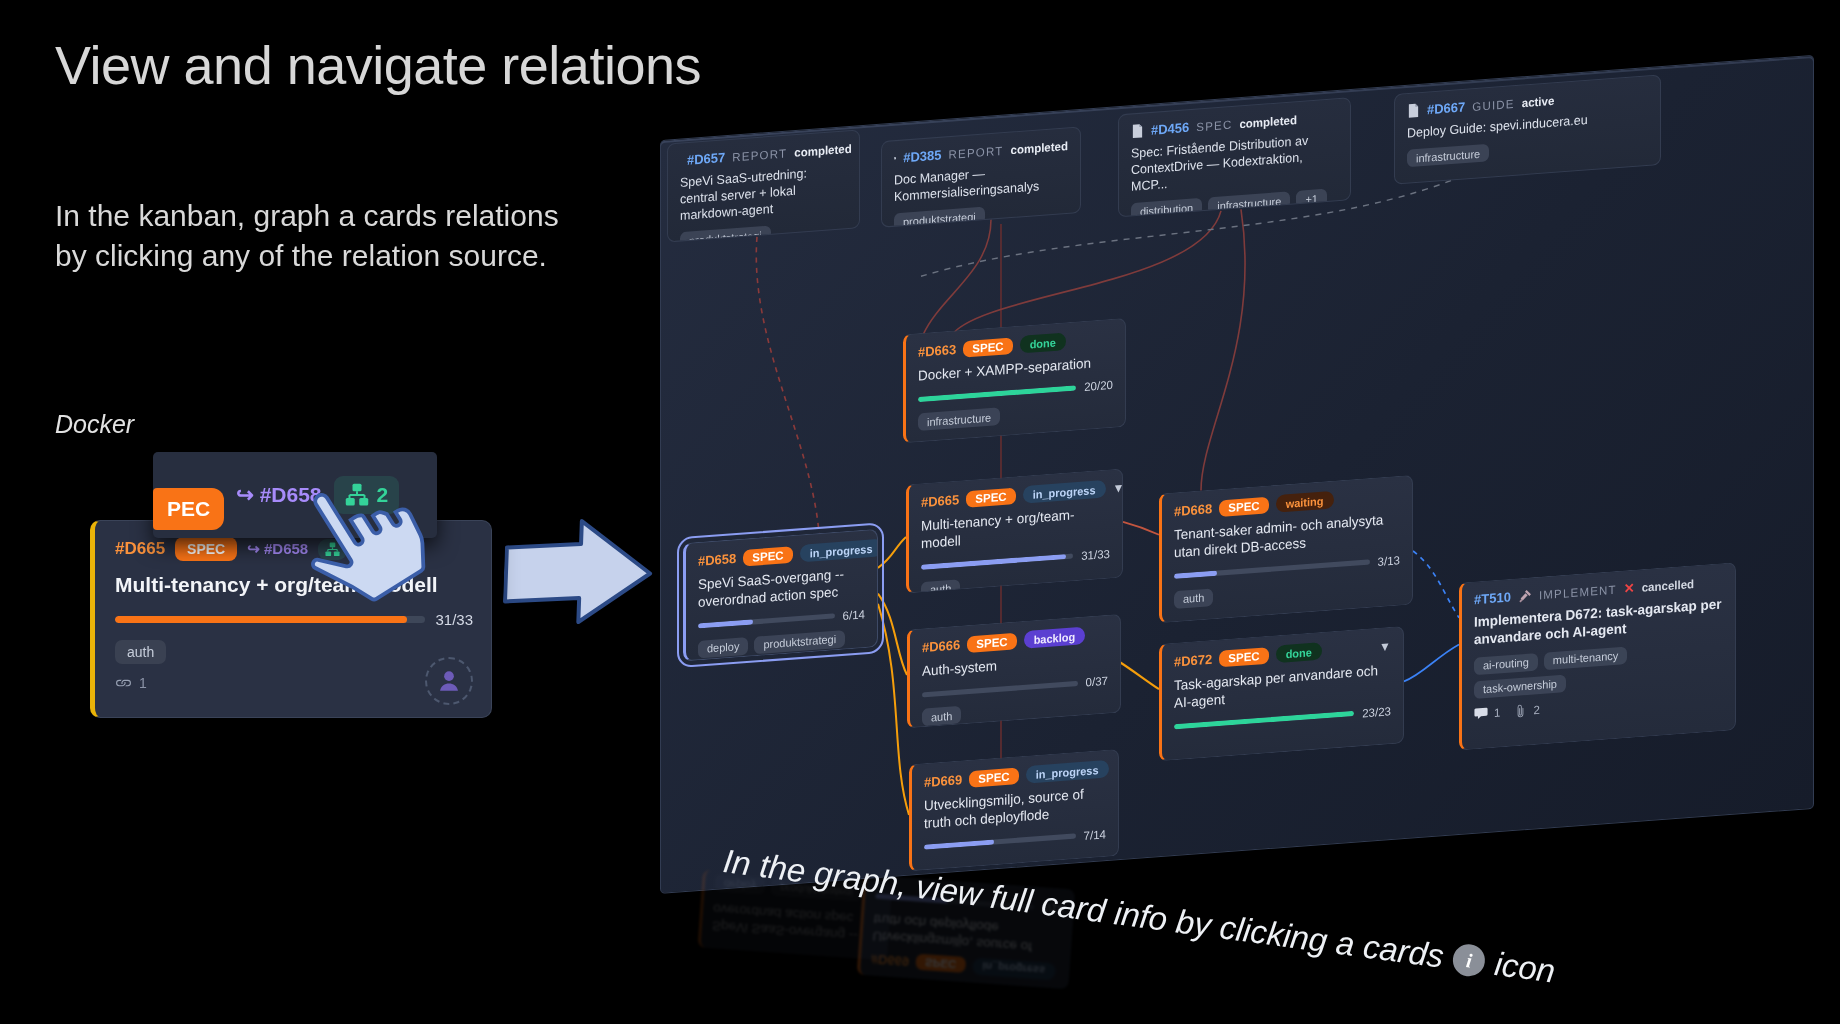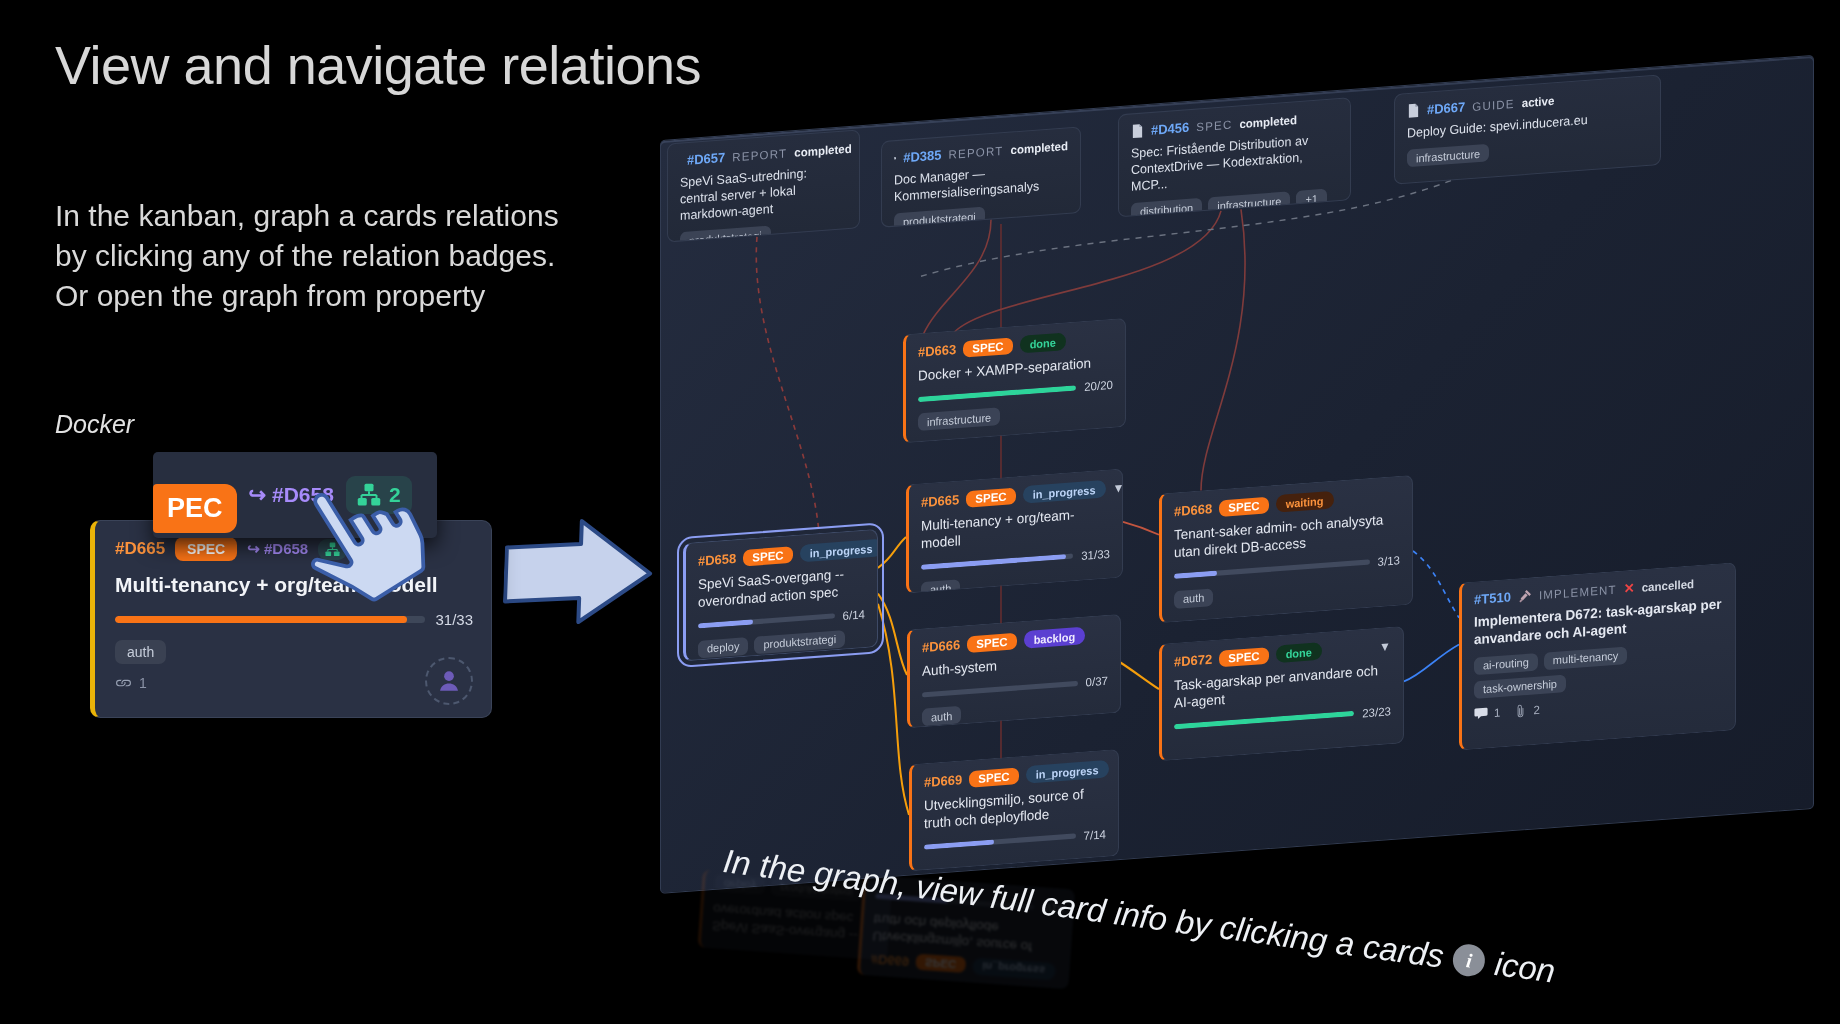--- a/index.html
+++ b/index.html
@@ -7,21 +7,21 @@
        font-family:"Liberation Sans",sans-serif;color:#d9d9d9;}
 
   
   .slide-title{position:absolute;left:55px;top:34px;font-size:54px;font-weight:400;color:#d7d7d7;letter-spacing:-.5px;}
   .slide-body{position:absolute;left:55px;top:196px;font-size:30px;line-height:1.33;color:#d9d9d9;}
   .kanban-label{position:absolute;left:55px;top:410px;font-size:25px;font-style:italic;color:#e2e2e2;}
 
   
   .zoom-strip{position:absolute;left:153px;top:452px;width:284px;height:86px;background:#272e3f;
     border-radius:5px;box-shadow:0 8px 20px rgba(0,0,0,.7);display:flex;align-items:center;gap:12px;z-index:5;}
-  .pec-badge{background:#f97316;color:#fff;font-weight:bold;font-size:27px;padding:9px 14px;
+  .pec-badge{background:#f97316;color:#fff;font-weight:bold;font-size:21px;padding:9px 14px;
     border-radius:4px 12px 12px 4px;margin-top:27px;}
   .strip-rel{color:#a78bfa;font-weight:bold;font-size:21px;white-space:nowrap;}
   .tree-badge{background:rgba(52,211,153,.13);border-radius:9px;padding:7px 11px;display:flex;
     align-items:center;gap:8px;color:#34d399;font-weight:bold;font-size:21px;}
   .tree-badge.small{font-size:13px;padding:3px 7px;gap:5px;}
 
   
   .kcard{position:absolute;left:90px;top:520px;width:402px;height:198px;box-sizing:border-box;
     background:#2a3144;border:1px solid #3a4358;border-left:5px solid #eab308;border-radius:10px;
     padding:16px 18px 12px 20px;z-index:4;box-shadow:0 10px 24px rgba(0,0,0,.6);}
@@ -88,22 +88,21 @@
     align-items:center;justify-content:center;font-weight:bold;font-style:italic;font-size:20px;font-family:"Liberation Serif",serif;}
   .ghost{position:absolute;transform:rotate(4deg) scaleY(-1);opacity:.2;filter:blur(1.3px);
     background:#242b3b;border-left:3px solid #f97316;border-radius:8px;padding:8px 10px;z-index:2;box-sizing:border-box;}
 </style>
 </head>
 <body>
 
 <div class="slide-title">View and navigate relations</div>
 <div class="slide-body">
   <div>In the kanban, graph a cards relations</div>
-  <div>by clicking any of the relation badges.</div>
-  <div>Or open the graph from property</div>
+  <div>by clicking any of the relation source.</div>
 </div>
 <div class="kanban-label">Docker</div>
 
 <div class="zoom-strip">
   <span class="pec-badge">PEC</span>
   <span class="strip-rel">
     <span>↪</span>
     <span>#D658</span>
   </span>
   <span class="tree-badge">

